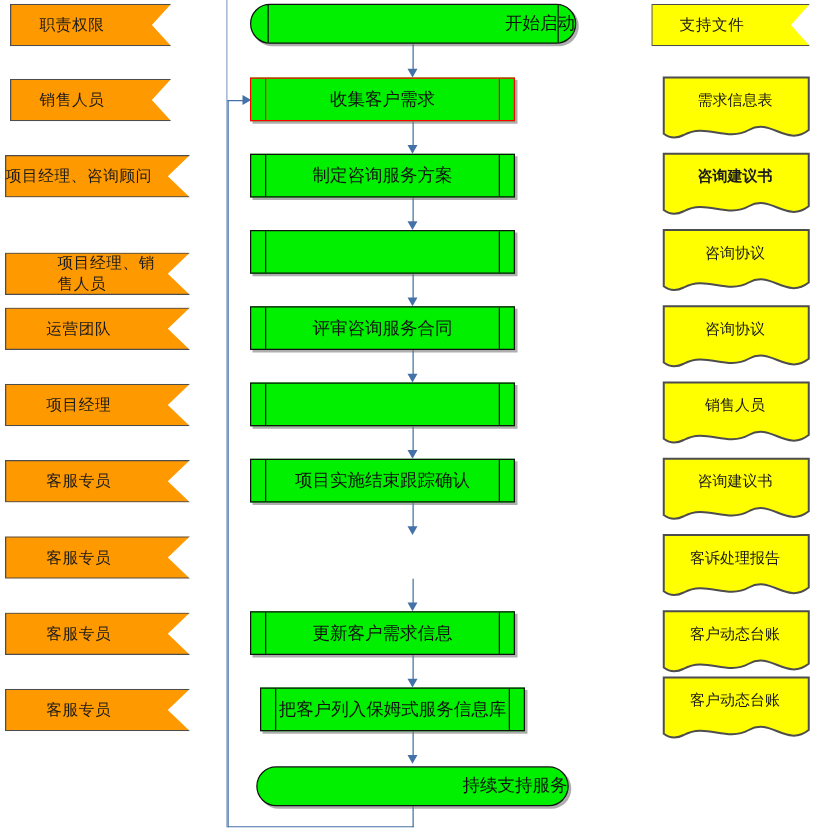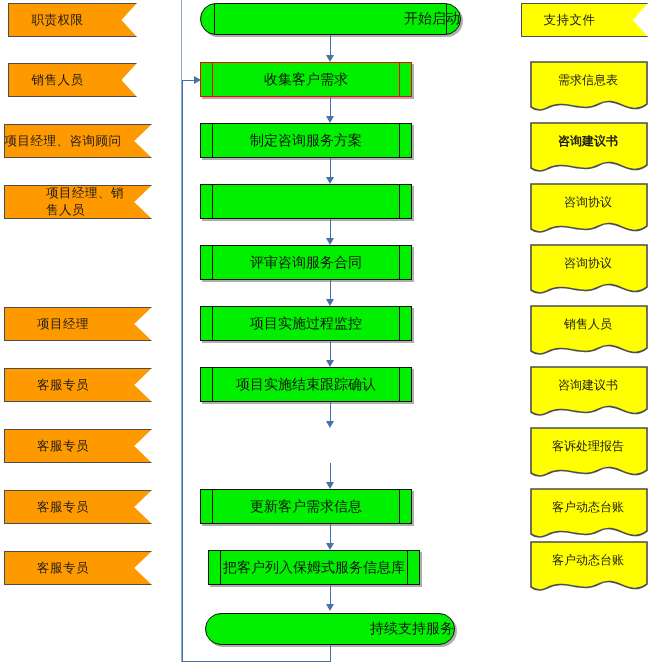--- a/index.html
+++ b/index.html
@@ -102,22 +102,25 @@
 
   <div class="banner orange abs" style="left:8px;top:3px;width:129px;">
     <span>职责权限</span>
   </div>
   <div class="banner orange abs" style="left:8px;top:63px;width:129px;">
     <span>销售人员</span>
   </div>
   <div class="banner orange abs" style="left:4px;top:124px;width:148px;">
     <span>项目经理、咨询顾问</span>
   </div>
-  <div class="banner orange abs" style="left:4px;top:185px;width:148px;padding-left:45px;">
+  <div class="banner orange abs" style="left:4px;top:202px;width:148px;padding-left:45px;">
     <span>项目经理、销售人员</span>
+  </div>
+  <div class="banner orange abs" style="left:4px;top:246px;width:148px;">
+    <span>运营团队</span>
   </div>
   <div class="banner orange abs" style="left:4px;top:307px;width:148px;">
     <span>项目经理</span>
   </div>
   <div class="banner orange abs" style="left:4px;top:368px;width:148px;">
     <span>客服专员</span>
   </div>
   <div class="banner orange abs" style="left:4px;top:429px;width:148px;">
     <span>客服专员</span>
   </div>
@@ -185,21 +188,20 @@
     <span class="bar r" style="border-left-color: rgb(17, 17, 17);"></span>
   </div>
   <div class="proc abs" style="left: 200px; top: 245px; border-color: rgb(17, 17, 17);">
     <span class="bar l" style="border-left-color: rgb(17, 17, 17);"></span>
     <span class="bar r" style="border-left-color: rgb(17, 17, 17);"></span>
     <span class="txt">评审咨询服务合同</span>
   </div>
   <div class="proc abs" style="left: 200px; top: 306px; border-color: rgb(17, 17, 17);">
     <span class="bar l" style="border-left-color: rgb(17, 17, 17);"></span>
     <span class="bar r" style="border-left-color: rgb(17, 17, 17);"></span>
-    <span class="txt">项目实施过程监控</span>
   </div>
   <div class="proc abs" style="left: 200px; top: 367px; border-color: rgb(17, 17, 17);">
     <span class="bar l" style="border-left-color: rgb(17, 17, 17);"></span>
     <span class="bar r" style="border-left-color: rgb(17, 17, 17);"></span>
     <span class="txt">项目实施结束跟踪确认</span>
   </div>
   <div class="proc abs" style="left: 200px; top: 489px; border-color: rgb(17, 17, 17);">
     <span class="bar l" style="border-left-color: rgb(17, 17, 17);"></span>
     <span class="bar r" style="border-left-color: rgb(17, 17, 17);"></span>
     <span class="txt">更新客户需求信息</span>

